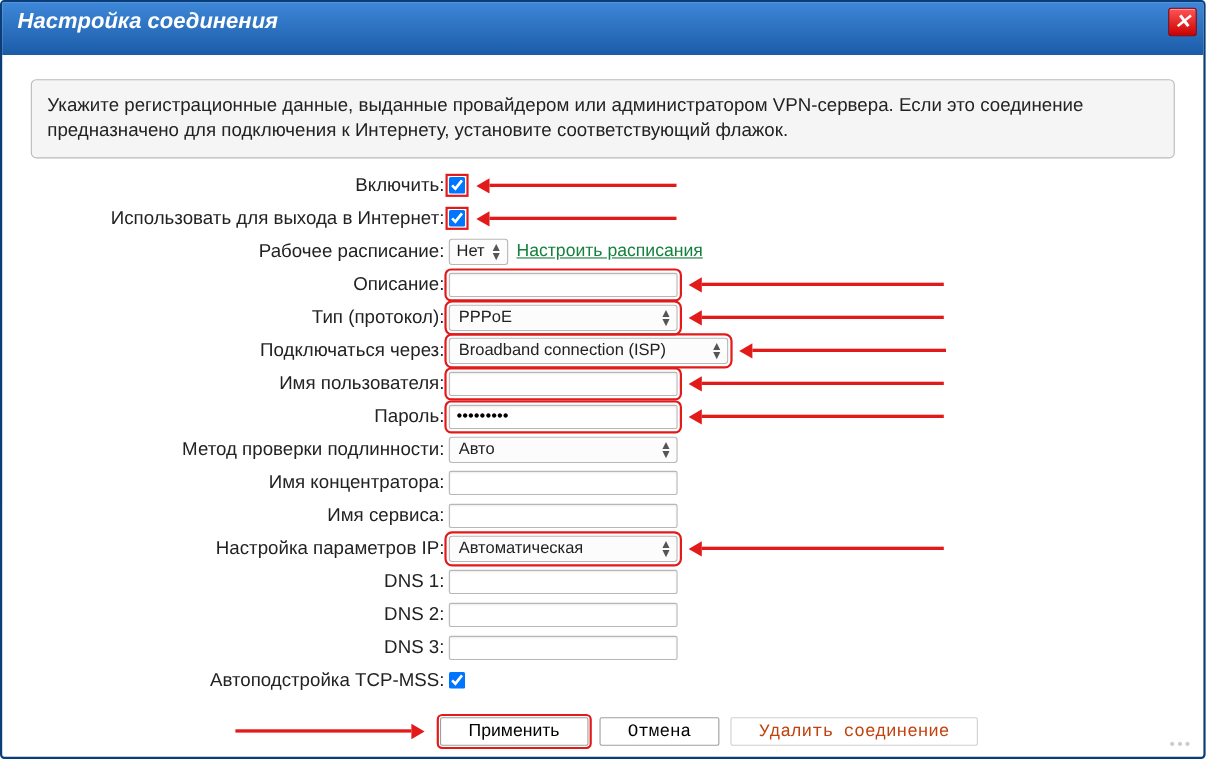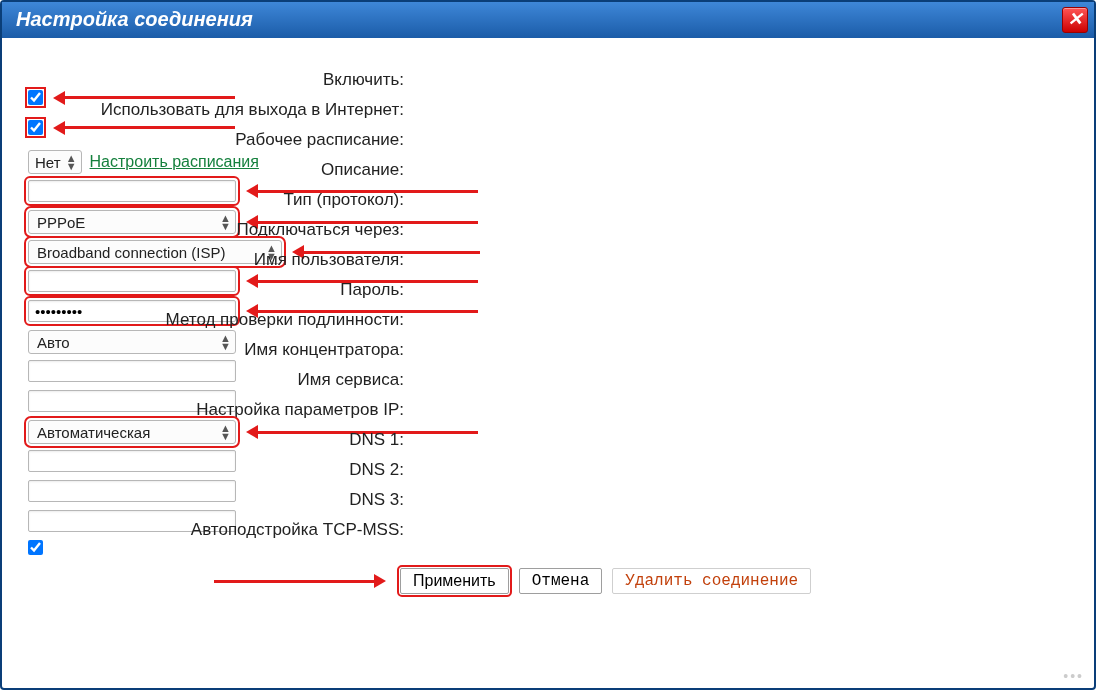--- a/index.html
+++ b/index.html
@@ -17,21 +17,21 @@
     width: 1096px;
     height: 690px;
     margin: 0;
     border: 2px solid #0a3e78;
     border-radius: 4px;
     background: #fff;
     position: relative;
     box-sizing: border-box;
   }
   .titlebar {
-    height: 36px;
+    height: 48px;
     background: linear-gradient(to bottom, #3e87d8 0%, #1b5ca8 100%);
     color: #fff;
     font-weight: bold;
     font-style: italic;
     font-size: 20px;
     padding: 6px 14px 0 14px;
     box-sizing: border-box;
     position: relative;
   }
   .titlebar .title-text {
@@ -64,24 +64,23 @@
     padding: 12px 14px;
     font-size: 17px;
     line-height: 1.35;
     color: #222;
   }
   .form-wrap {
     margin-top: 10px;
   }
   .form-row {
     display: flex;
-    align-items: flex-start;
+    align-items: flex-end;
     height: 30px;
     position: relative;
-    flex-direction: column;
   }
   .form-row .lbl {
     width: 376px;
     text-align: right;
     padding-right: 4px;
     font-size: 17px;
     color: #222;
     display: flex;
     align-items: center;
     justify-content: flex-end;
@@ -184,21 +183,21 @@
     display: flex;
     align-items: center;
     height: 34px;
   }
   .btn {
     height: 26px;
     border: 1px solid #9e9e9e;
     border-radius: 2px;
     background: #fff;
     font-size: 16px;
-    padding: 0 12px;
+    padding: 0 25px;
     cursor: pointer;
   }
   .btn + .btn { margin-left: 10px; font-family: Liberation Mono, monospace; }
   .btn.disabled {
     color: #c2410c;
     border-color: #cfcfcf;
     cursor: default;
   }
   .footer-dots {
     position: absolute;
@@ -214,20 +213,21 @@
 
 <div class="window">
 
   <div class="titlebar">
     <span class="title-text">Настройка соединения</span>
     <div class="close-btn">✕</div>
   </div>
 
   <div class="body-area">
 
+    <div class="infobox">Укажите регистрационные данные, выданные провайдером или администратором VPN-сервера. Если это соединение предназначено для подключения к Интернету, установите соответствующий флажок.</div>
 
     <div class="form-wrap">
 
       <div class="form-row">
         <div class="lbl">Включить:</div>
         <div class="ctl">
           <input type="checkbox" class="cbx hl-red-tight" checked="" style="">
           <div class="arrow-right">
             <div class="head"></div>
               <div class="shaft" style="width:170px;"></div>

